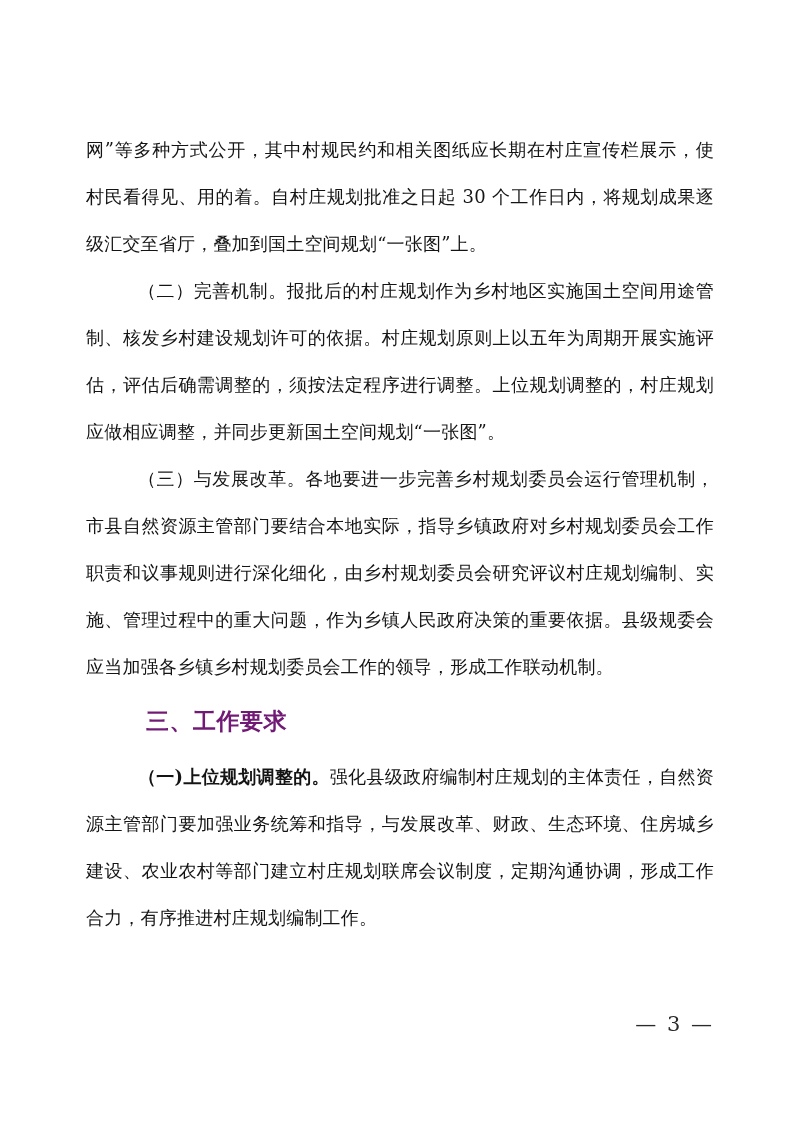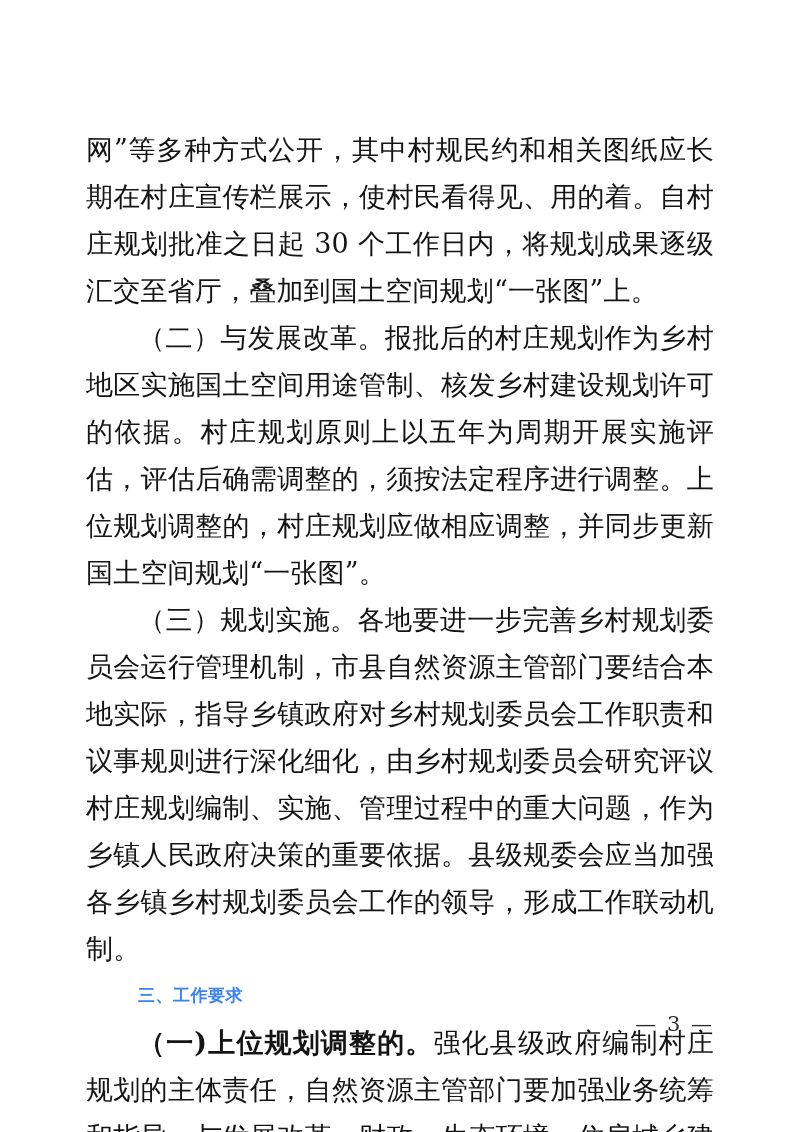--- a/index.html
+++ b/index.html
@@ -19,44 +19,44 @@
   }
   .text-block {
     position: absolute;
     left: 86px;
     top: 126px;
     width: 628px;
   }
   p.body-line-group {
     margin: 0;
     padding: 0;
-    font-size: 27px;
+    font-size: 18px;
     line-height: 47px;
     text-align: justify;
     text-justify: inter-character;
     letter-spacing: 0.2px;
     color: #141414;
     word-break: break-all;
   }
   p.indent {
     text-indent: 52px;
   }
   .bold-run {
     font-weight: 700;
   }
   .section-heading {
-    margin: 0;
+    margin: 8px;
     padding: 0;
     font-family: "DejaVu Sans", "Liberation Sans", sans-serif;
     font-weight: 700;
-    font-size: 17px;
+    font-size: 23px;
     line-height: 47px;
     text-indent: 52px;
     letter-spacing: 0.5px;
-    color: #3b82f6;
+    color: #701a75;
   }
   .footer {
     position: absolute;
     left: 0;
     top: 1012px;
     width: 714px;
     text-align: right;
     font-family: "DejaVu Serif", "Liberation Serif", serif;
     font-size: 21px;
     letter-spacing: 2px;
@@ -65,23 +65,23 @@
 </style>
 </head>
 <body>
 
 <div class="page">
 
   <div class="text-block">
 
     <p class="body-line-group">网”等多种方式公开，其中村规民约和相关图纸应长期在村庄宣传栏展示，使村民看得见、用的着。自村庄规划批准之日起 30 个工作日内，将规划成果逐级汇交至省厅，叠加到国土空间规划“一张图”上。</p>
 
-    <p class="body-line-group indent"><span>（二）与发展改革。</span><span>报批后的村庄规划作为乡村地区实施国土空间用途管制、核发乡村建设规划许可的依据。村庄规划原则上以五年为周期开展实施评估，评估后确需调整的，须按法定程序进行调整。上位规划调整的，村庄规划应做相应调整，并同步更新国土空间规划“一张图”。</span></p>
+    <p class="body-line-group indent"><span>（二）完善机制。</span><span>报批后的村庄规划作为乡村地区实施国土空间用途管制、核发乡村建设规划许可的依据。村庄规划原则上以五年为周期开展实施评估，评估后确需调整的，须按法定程序进行调整。上位规划调整的，村庄规划应做相应调整，并同步更新国土空间规划“一张图”。</span></p>
 
-    <p class="body-line-group indent"><span>（三）规划实施。</span><span>各地要进一步完善乡村规划委员会运行管理机制，市县自然资源主管部门要结合本地实际，指导乡镇政府对乡村规划委员会工作职责和议事规则进行深化细化，由乡村规划委员会研究评议村庄规划编制、实施、管理过程中的重大问题，作为乡镇人民政府决策的重要依据。县级规委会应当加强各乡镇乡村规划委员会工作的领导，形成工作联动机制。</span></p>
+    <p class="body-line-group indent"><span>（三）与发展改革。</span><span>各地要进一步完善乡村规划委员会运行管理机制，市县自然资源主管部门要结合本地实际，指导乡镇政府对乡村规划委员会工作职责和议事规则进行深化细化，由乡村规划委员会研究评议村庄规划编制、实施、管理过程中的重大问题，作为乡镇人民政府决策的重要依据。县级规委会应当加强各乡镇乡村规划委员会工作的领导，形成工作联动机制。</span></p>
 
     <p class="section-heading">三、工作要求</p>
 
     <p class="body-line-group indent"><span class="bold-run">（一)上位规划调整的。</span><span>强化县级政府编制村庄规划的主体责任，自然资源主管部门要加强业务统筹和指导，与发展改革、财政、生态环境、住房城乡建设、农业农村等部门建立村庄规划联席会议制度，定期沟通协调，形成工作合力，有序推进村庄规划编制工作。</span></p>
 
   </div>
 
   <div class="footer">— 3 —</div>
 
 </div>

